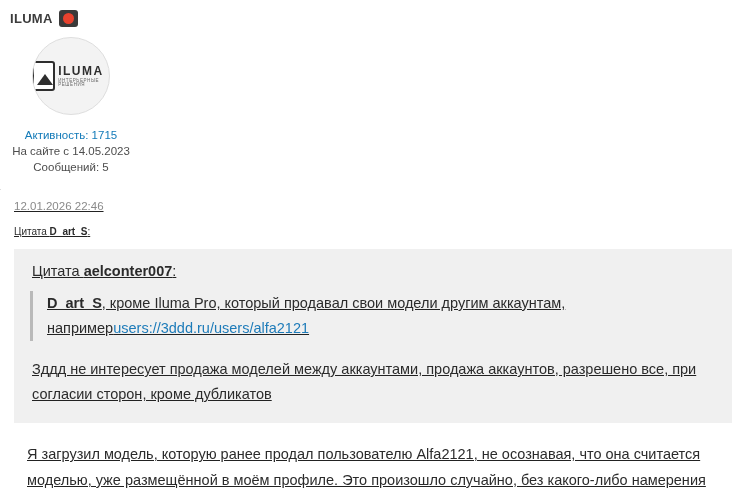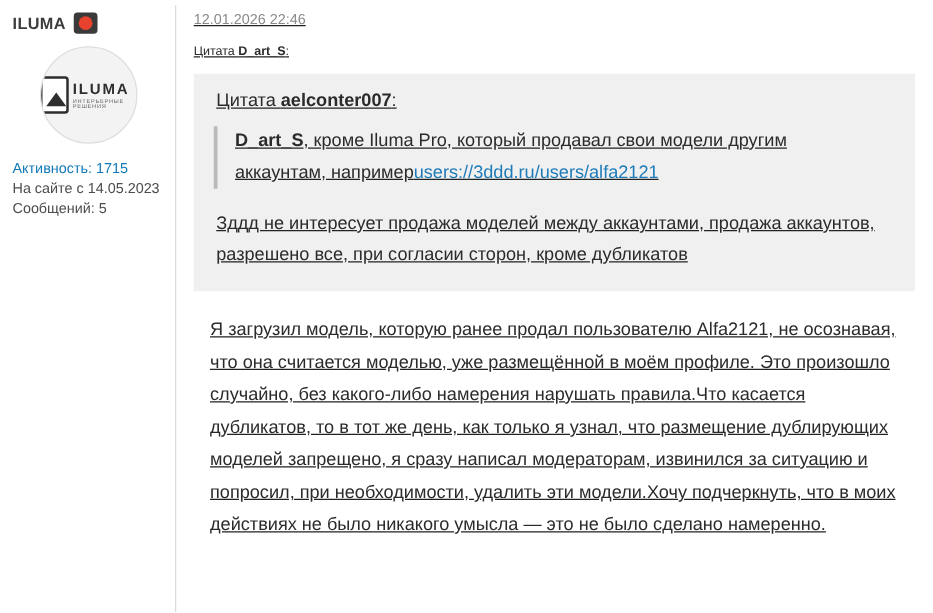--- a/index.html
+++ b/index.html
@@ -12,20 +12,21 @@
     height: 490px;
     font-family: "Liberation Sans", sans-serif;
     color: #222222;
     overflow: hidden;
   }
   .post {
     display: flex;
     width: 746px;
     height: 490px;
     box-sizing: border-box;
+    flex-direction: column;
   }
   
   .author-col {
     width: 140px;
     flex: 0 0 140px;
     padding: 10px 8px 10px 10px;
     box-sizing: border-box;
     background: #ffffff;
   }
   .author-name-row {
@@ -106,20 +107,21 @@
   .avatar-text .small {
     font-size: 4.5px;
     letter-spacing: .6px;
     color: #6a6a6a;
     margin-top: 2px;
   }
   .stat-line {
     font-size: 11.5px;
     line-height: 16px;
     color: #4d4d4d;
+    text-align: center;
   }
   .stat-line.link {
     color: #127ab8;
   }
   .stat-line.muted {
     color: #555555;
   }
   
   .col-divider {
     width: 1px;

